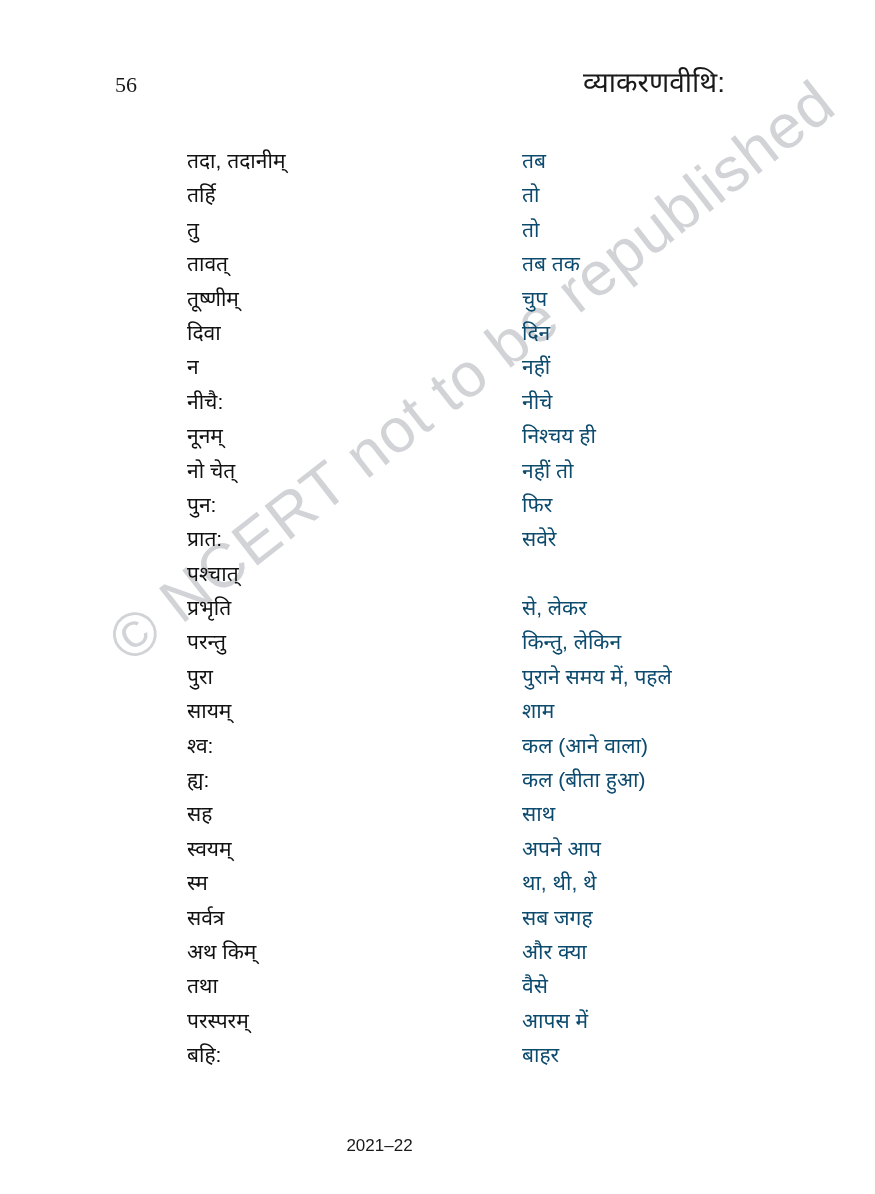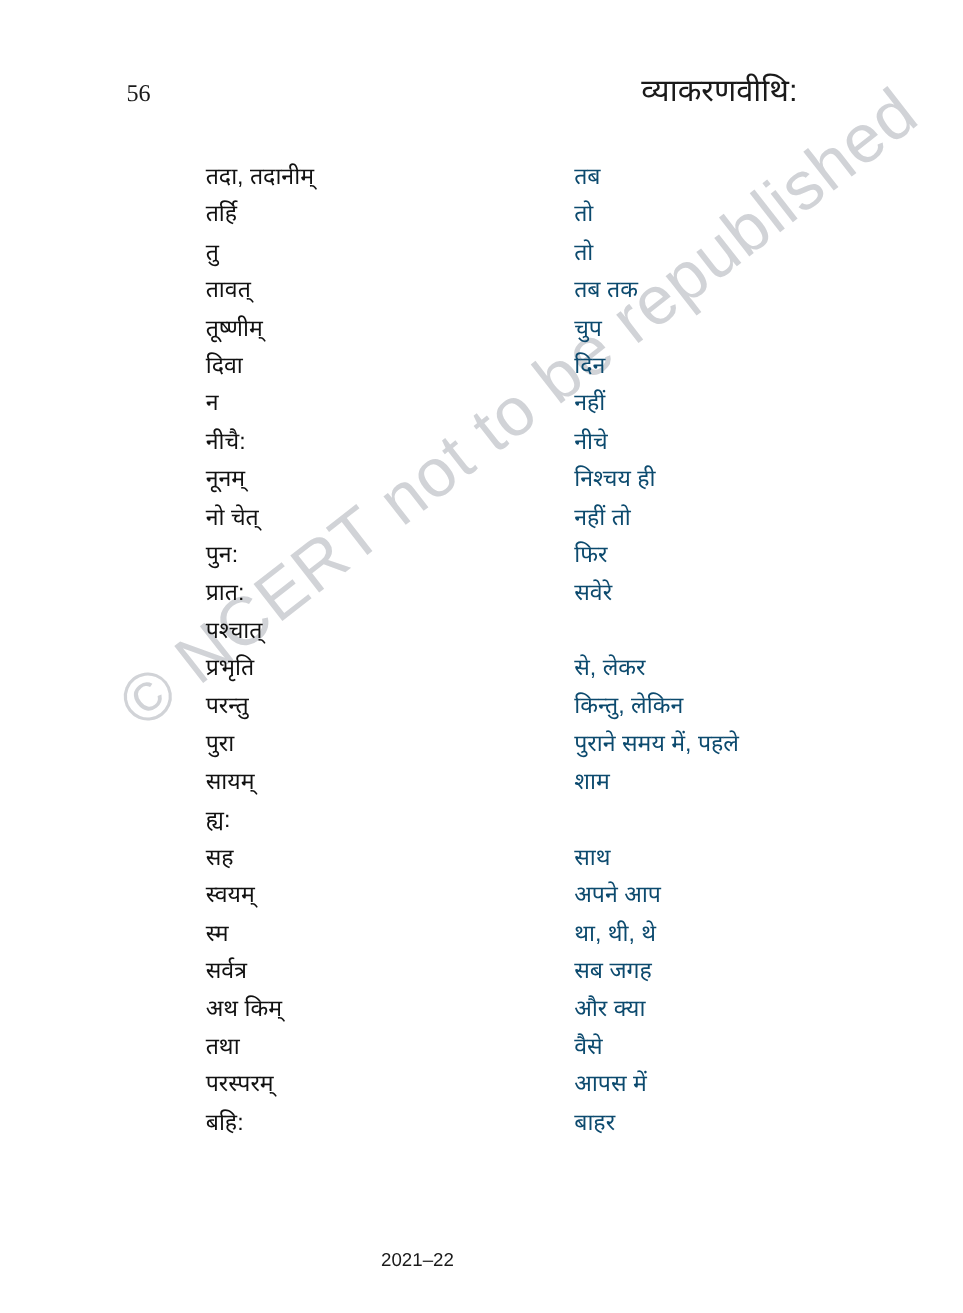--- a/index.html
+++ b/index.html
@@ -188,21 +188,26 @@
       </div>
       <div class="word-row">
         <div class="col-sanskrit">पुरा</div>
         <div class="col-hindi">पुराने समय में, पहले</div>
       </div>
       <div class="word-row">
         <div class="col-sanskrit">सायम्</div>
         <div class="col-hindi">शाम</div>
       </div>
       <div class="word-row">
+        <div class="col-sanskrit">श्व:</div>
+        <div class="col-hindi">कल (आने वाला)</div>
+      </div>
+      <div class="word-row">
         <div class="col-sanskrit">ह्य:</div>
+        <div class="col-hindi">कल (बीता हुआ)</div>
       </div>
       <div class="word-row">
         <div class="col-sanskrit">सह</div>
         <div class="col-hindi">साथ</div>
       </div>
       <div class="word-row">
         <div class="col-sanskrit">स्वयम्</div>
         <div class="col-hindi">अपने आप</div>
       </div>
       <div class="word-row">

